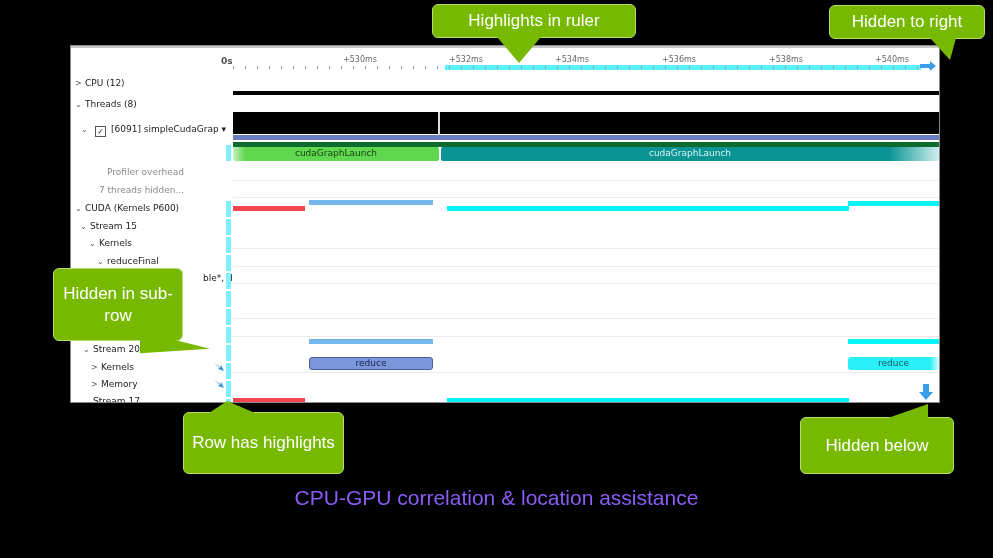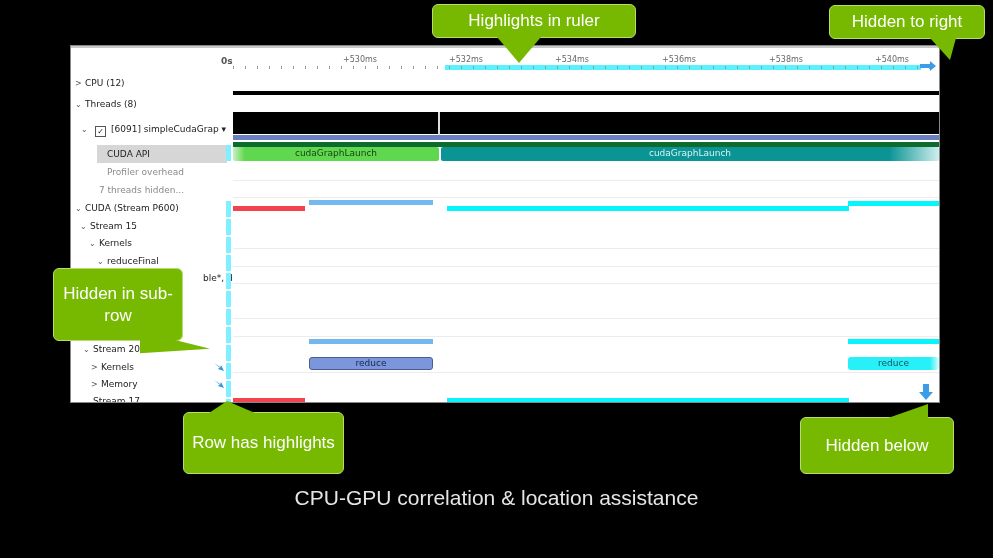--- a/index.html
+++ b/index.html
@@ -23,21 +23,21 @@
   
   .tl { position:absolute; left:162px; right:0; top:26px; bottom:0; }
   .hline { position:absolute; left:0; right:0; height:1px; background:#ececec; }
   .bar { position:absolute; }
   .bar span { display:block; text-align:center; font-size:9px; line-height:12px; font-family:"DejaVu Sans", sans-serif; }
   .down-arrow { position:absolute; right:6px; bottom:2px; width:14px; height:16px; }
   .subrow-arrow { position:absolute; left:142px; width:12px; height:10px; }
   
   .callout { position:absolute; background:#76b900; color:#fff; border:1px solid #b6dd6e; border-radius:6px; font-size:17px; text-align:center; display:flex; align-items:center; justify-content:center; line-height:22px; box-sizing:border-box; }
   .ptr { position:absolute; width:0; height:0; }
-  .caption { position:absolute; left:0; width:993px; top:486px; text-align:center; color:#e5e5e5; font-size:21px; }
+  .caption { position:absolute; left:0; width:993px; top:486px; text-align:center; color:#8b5cf6; font-size:21px; }
 </style>
 </head>
 <body>
 
 <div class="win">
   <div class="win-topline"></div>
 
   <div class="zero">0s</div>
   <div class="ruler">
     <div class="hl" style="left:212px; width:476px;"></div>
@@ -50,24 +50,23 @@
     <div class="lbl" style="left:642px">+540ms</div>
     <svg class="right-arrow" viewBox="0 0 16 10">
         <path d="M0 3h10V0l6 5-6 5V7H0z" fill="#3b9ce8"></path>
       </svg>
   </div>
 
   <div class="tree">
     <div class="row" style="top:28px;left:4px"><span class="chev">&gt;</span><span>CPU (12)</span></div>
     <div class="row" style="top:49px;left:4px"><span class="chev">⌄</span><span>Threads (8)</span></div>
     <div class="row" style="top:74px;left:10px"><span class="chev">⌄</span><span style="display:inline-block;width:9px;height:9px;border:1px solid #555;margin:0 5px 0 4px;vertical-align:-2px;font-size:8px;line-height:9px;text-align:center">✓</span><span>[6091] simpleCudaGrap ▾</span></div>
-    <div class="row sel" style="top:99px;left:26px;width:130px;padding-left:10px;box-sizing:border-box"><span>CUDA API</span></div>
     <div class="row muted" style="top:117px;left:36px"><span>Profiler overhead</span></div>
     <div class="row muted" style="top:135px;left:28px"><span>7 threads hidden...</span></div>
-    <div class="row" style="top:153px;left:4px"><span class="chev">⌄</span><span>CUDA (Stream P600)</span></div>
+    <div class="row" style="top:153px;left:4px"><span class="chev">⌄</span><span>CUDA (Kernels P600)</span></div>
     <div class="row" style="top:171px;left:9px"><span class="chev">⌄</span><span>Stream 15</span></div>
     <div class="row" style="top:188px;left:18px"><span class="chev">⌄</span><span>Kernels</span></div>
     <div class="row" style="top:206px;left:26px"><span class="chev">⌄</span><span>reduceFinal</span></div>
     <div class="row" style="top:223px;left:132px"><span>ble*, d</span></div>
     <div class="row" style="top:294px;left:12px"><span class="chev">⌄</span><span>Stream 20</span></div>
     <div class="row" style="top:312px;left:20px"><span class="chev">&gt;</span><span>Kernels</span></div>
     <div class="row" style="top:329px;left:20px"><span class="chev">&gt;</span><span>Memory</span></div>
     <div class="row" style="top:346px;left:12px"><span class="chev">⌄</span><span>Stream 17</span></div>
 
     <svg class="subrow-arrow" style="top:316px" viewBox="0 0 12 10">

